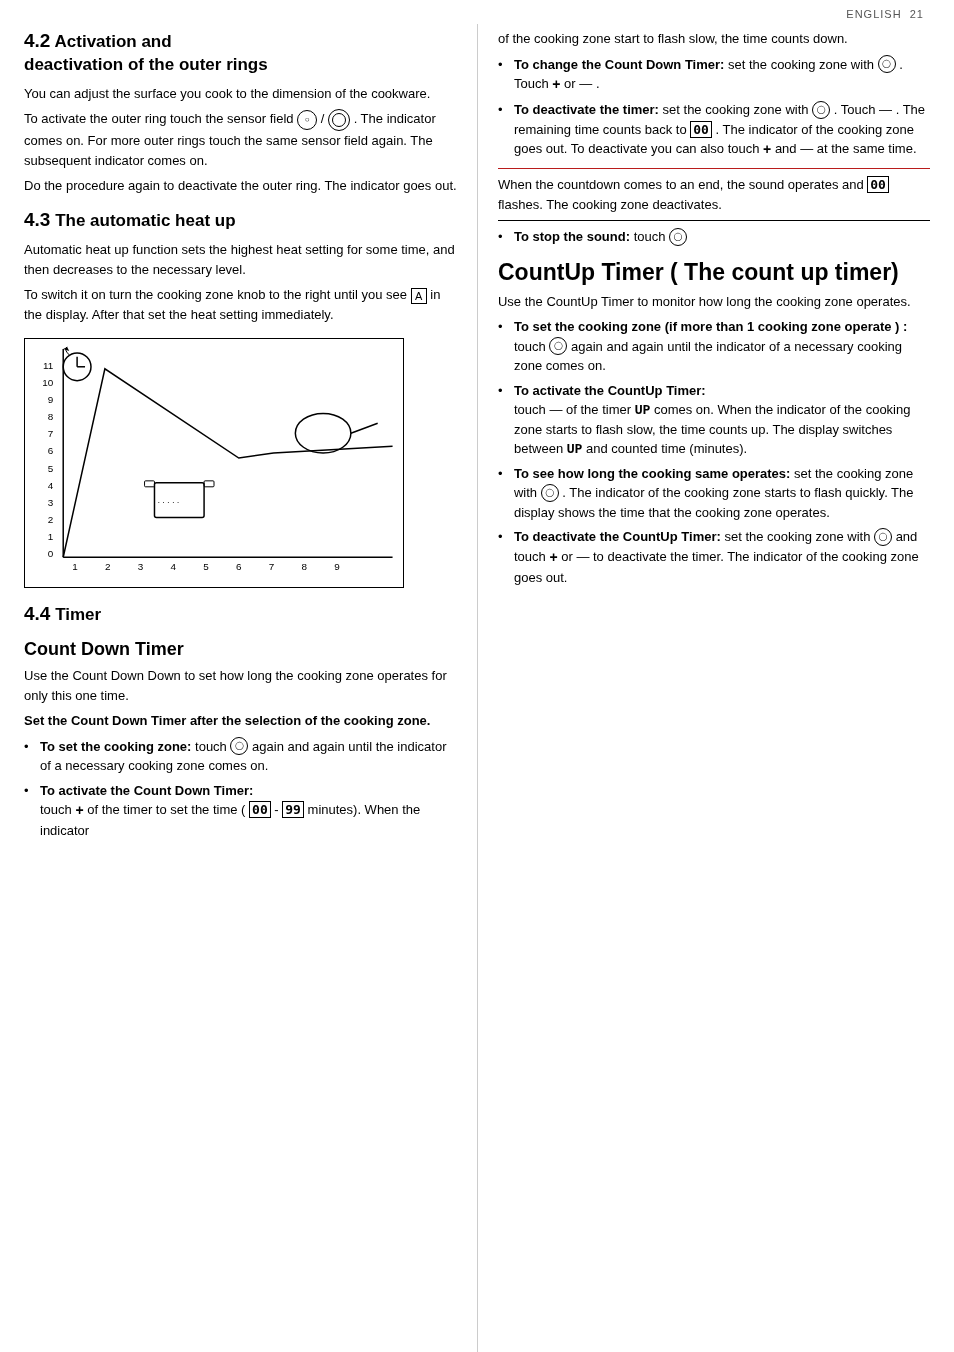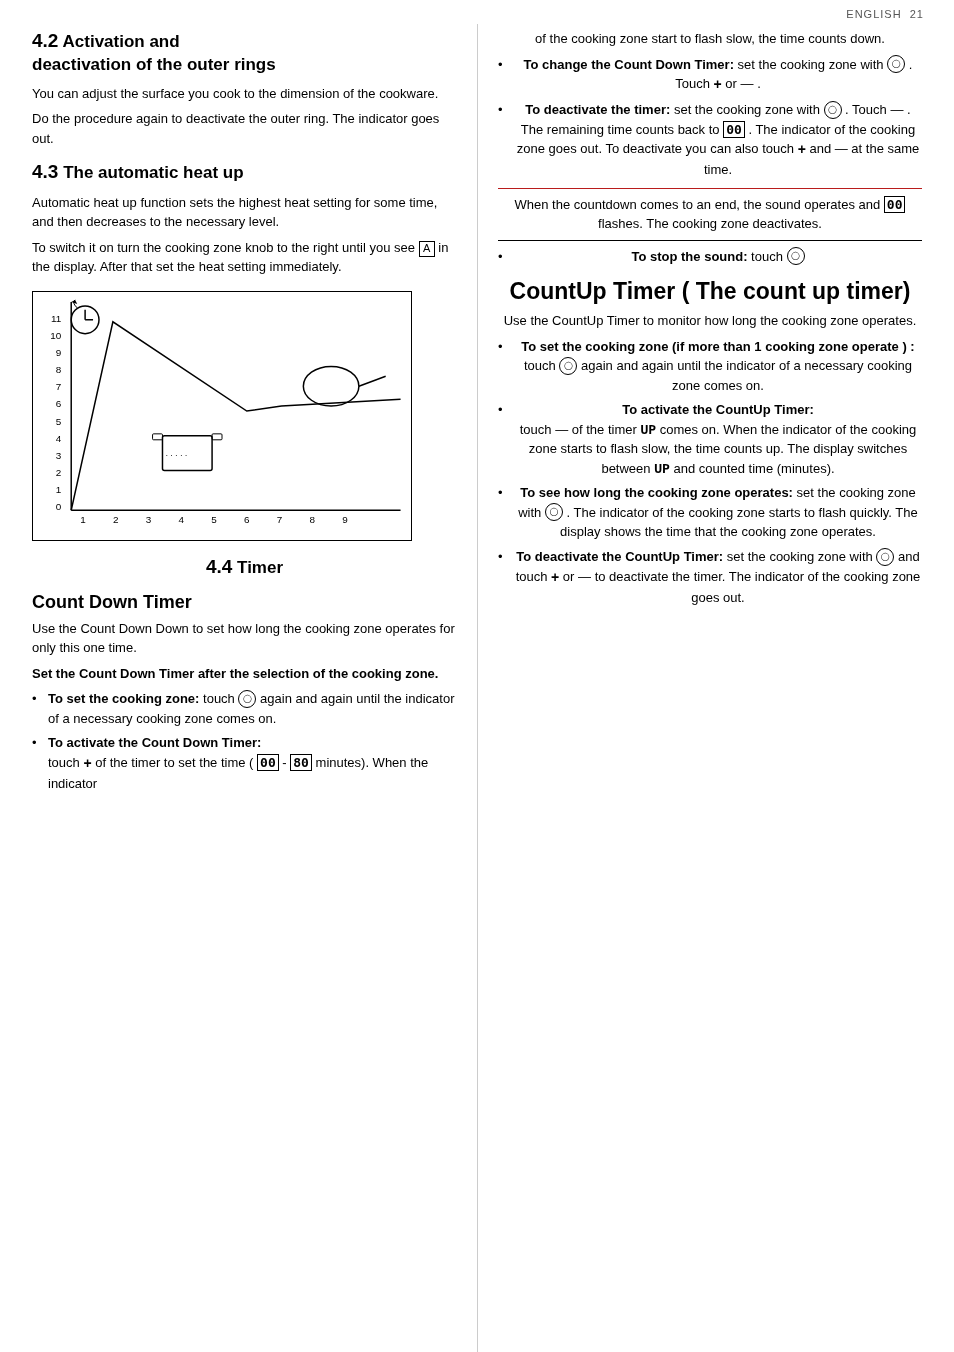--- a/index.html
+++ b/index.html
@@ -22,33 +22,32 @@
       display: flex;
       justify-content: flex-end;
       padding: 8px 30px 4px 0;
       font-size: 11px;
       color: #555;
       letter-spacing: 1px;
     }
     .content-area {
       display: flex;
       flex: 1;
-      padding: 0 32px;
+      padding: 0 24px;
     }
     .left-col {
       width: 460px;
       padding-right: 20px;
       padding-top: 5px;
     }
     .right-col {
       width: 460px;
       padding-left: 20px;
       border-left: 1px solid #ccc;
       padding-top: 5px;
-      text-align: center;
     }
     .section-title {
       font-size: 17px;
       font-weight: bold;
       margin-bottom: 8px;
       line-height: 1.3;
     }
     .section-title .num {
       font-size: 19px;
     }
@@ -175,20 +174,27 @@
 
   <div class="content-area">
 
     <div class="left-col">
 
       <div>
         <div class="section-title">
           <span class="num">4.2</span> Activation and<br>deactivation of the outer rings
         </div>
         <p>You can adjust the surface you cook to the dimension of the cookware.</p>
+        <p>
+          To activate the outer ring touch the sensor field
+          <span class="icon-sensor">○</span>
+          /
+          <span class="icon-sensor-outer"></span>
+          . The indicator comes on. For more outer rings touch the same sensor field again. The subsequent indicator comes on.
+        </p>
         <p>Do the procedure again to deactivate the outer ring. The indicator goes out.</p>
       </div>
 
       <div style="margin-top:12px;">
         <div class="section-title">
           <span class="num">4.3</span> The automatic heat up
         </div>
         <p>Automatic heat up function sets the highest heat setting for some time, and then decreases to the necessary level.</p>
         <p>
           To switch it on turn the cooking zone knob to the right until you see
@@ -239,21 +245,21 @@
             <circle cx="52" cy="28" r="14" fill="none" stroke="#000" stroke-width="1.5"></circle>
             <line x1="52" y1="18" x2="52" y2="28" stroke="#000" stroke-width="1.5"></line>
             <line x1="52" y1="28" x2="60" y2="28" stroke="#000" stroke-width="1.5"></line>
 
             <path d="M44,16 Q38,10 42,8" fill="none" stroke="#000" stroke-width="1"></path>
             <polygon points="42,8 38,10 44,12" fill="#000"></polygon>
           </svg>
         </div>
       </div>
 
-      <div style="margin-top:8px;text-align:center;">
+      <div style="margin-top:8px;">
         <div class="section-title">
           <span class="num">4.4</span> Timer
         </div>
       </div>
 
       <div>
         <div class="section-title-sub">Count Down Timer</div>
         <p>Use the Count Down Down to set how long the cooking zone operates for only this one time.</p>
         <p>
           <span class="bold-inline">Set the Count Down Timer after the selection of the cooking zone.</span>
@@ -264,21 +270,21 @@
             <span class="bold-inline">To set the cooking zone:</span>
             touch
             <span class="icon-clock">◯</span>
             again and again until the indicator of a necessary cooking zone comes on.
           </li>
           <li>
             <span class="bold-inline">To activate the Count Down Timer:</span><br>
             touch <span class="icon-plus">+</span> of the timer to set the time (
             <span style="border:1.5px solid #000; font-family:monospace; font-weight:bold; padding:0 2px;">00</span>
             -
-            <span style="border:1.5px solid #000; font-family:monospace; font-weight:bold; padding:0 2px;">80</span>
+            <span style="border:1.5px solid #000; font-family:monospace; font-weight:bold; padding:0 2px;">99</span>
             minutes). When the indicator
           </li>
         </ul>
       </div>
 
     </div>
 
     <div class="right-col">
 
       <p>of the cooking zone start to flash slow, the time counts down.</p>
@@ -331,21 +337,21 @@
           </li>
           <li>
             <span class="bold-inline">To activate the CountUp Timer:</span><br>
             touch — of the timer
             <span style="font-family:monospace; font-weight:bold;">UP</span>
             comes on. When the indicator of the cooking zone starts to flash slow, the time counts up. The display switches between
             <span style="font-family:monospace; font-weight:bold;">UP</span>
             and counted time (minutes).
           </li>
           <li>
-            <span class="bold-inline">To see how long the cooking zone operates:</span>
+            <span class="bold-inline">To see how long the cooking same operates:</span>
             set the cooking zone with
             <span class="icon-clock">◯</span>
             . The indicator of the cooking zone starts to flash quickly. The display shows the time that the cooking zone operates.
           </li>
           <li>
             <span class="bold-inline">To deactivate the CountUp Timer:</span>
             set the cooking zone with
             <span class="icon-clock">◯</span>
             and touch
             <span class="icon-plus">+</span>

